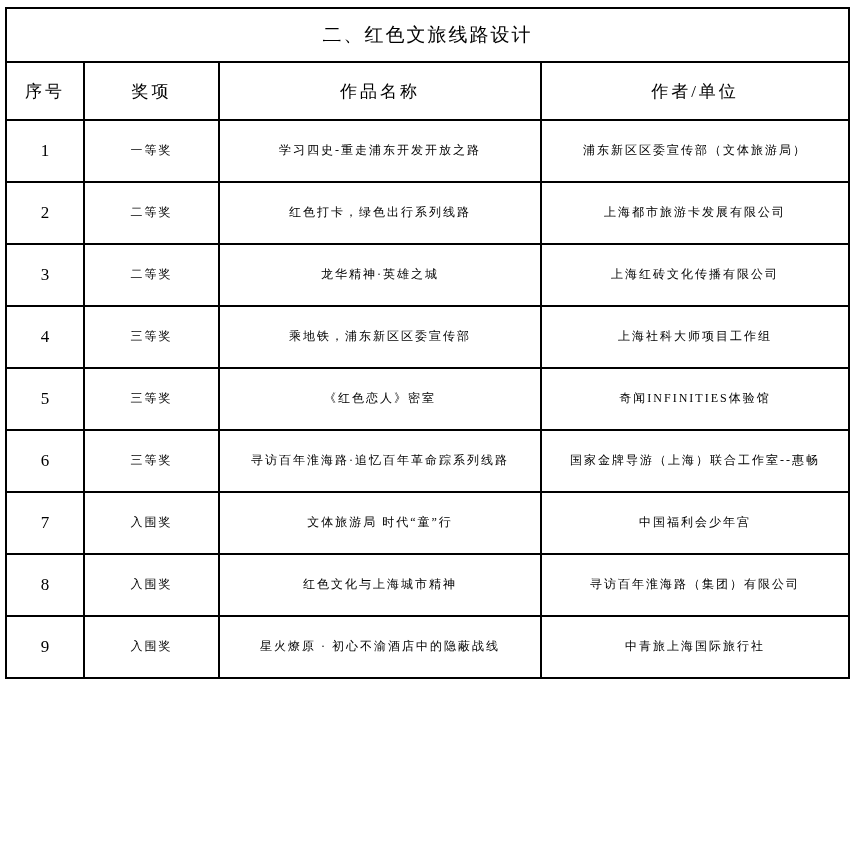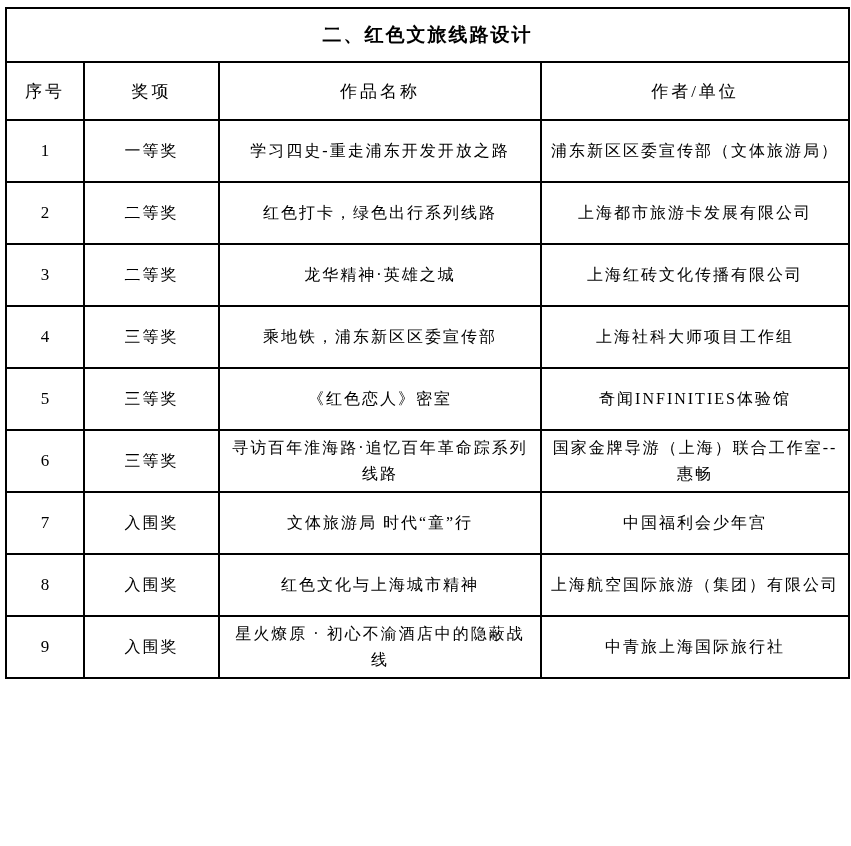--- a/index.html
+++ b/index.html
@@ -32,32 +32,32 @@
     overflow-wrap: break-word;
   }
   .col-no     { width: 78px;  }
   .col-award  { width: 135px; }
   .col-work   { width: 322px; }
   .col-author { width: 308px; }
 
   td.title-cell {
     height: 54px;
     font-size: 19px;
-    font-weight: bold;
+    font-weight: normal;
     letter-spacing: 2px;
   }
   tr.header-row th {
     height: 58px;
     font-size: 17px;
     font-weight: normal;
     letter-spacing: 3px;
   }
   tbody td {
     height: 62px;
-    font-size: 16px;
+    font-size: 12px;
     letter-spacing: 2px;
     line-height: 1.6;
   }
   tbody td.c-no {
     font-size: 17px;
     letter-spacing: 0;
   }
 </style>
 </head>
 <body>
@@ -128,21 +128,21 @@
     <td class="c-no">7</td>
     <td class="c-award">入围奖</td>
     <td class="c-work">文体旅游局 时代“童”行</td>
     <td class="c-author">中国福利会少年宫</td>
   </tr>
 
   <tr>
     <td class="c-no">8</td>
     <td class="c-award">入围奖</td>
     <td class="c-work">红色文化与上海城市精神</td>
-    <td class="c-author">上海航空国际旅游（集团）有限公司</td>
+    <td class="c-author">寻访百年淮海路（集团）有限公司</td>
   </tr>
 
   <tr>
     <td class="c-no">9</td>
     <td class="c-award">入围奖</td>
     <td class="c-work">星火燎原 · 初心不渝酒店中的隐蔽战线</td>
     <td class="c-author">中青旅上海国际旅行社</td>
   </tr>
 
 

